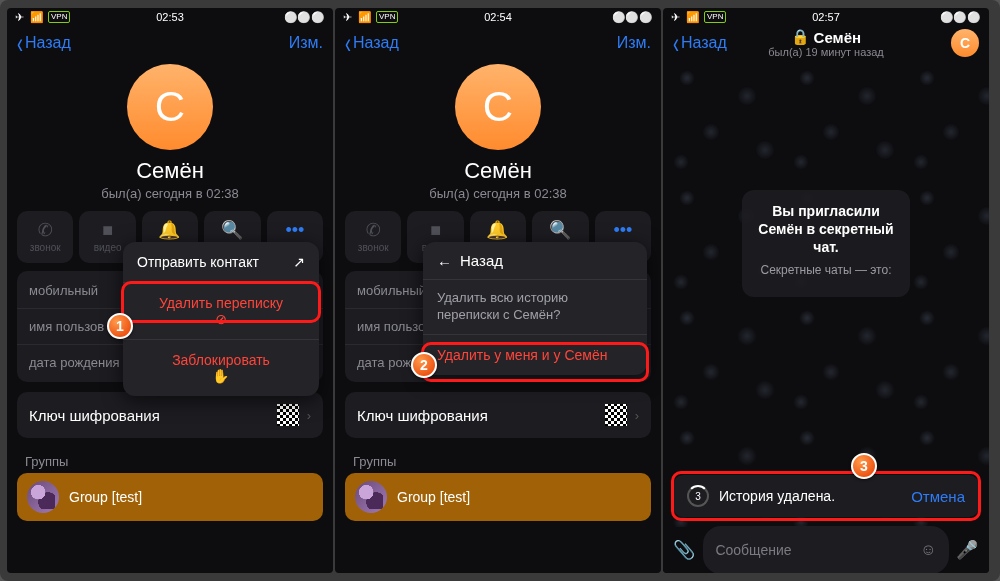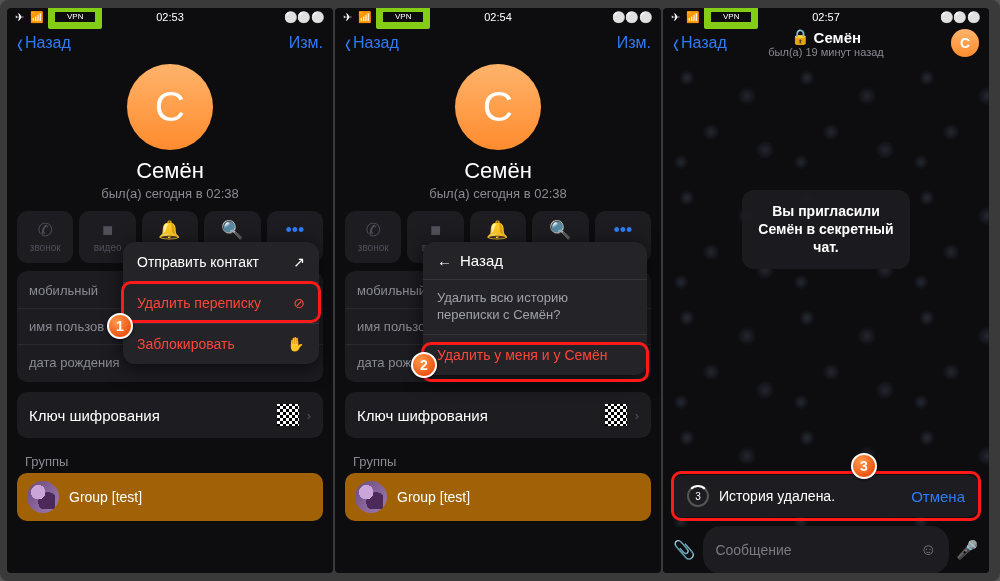--- a/index.html
+++ b/index.html
@@ -37,21 +37,21 @@
     display: flex;
     align-items: center;
     color: #fff;
     font-size: 11px;
     padding: 0 8px;
     justify-content: space-between;
   }
   .status .left { display:flex; gap:4px; align-items:center;}
   .status .center { position:absolute; left:50%; transform:translateX(-50%);}
   .status .right { display:flex; gap:4px; align-items:center;}
-  .vpn-box { border:7px solid #84cc16; border-radius:2px; padding:0 12px; font-size:8px; line-height:10px;}
+  .vpn-box { border:1px solid #84cc16; border-radius:2px; padding:0 2px; font-size:8px; line-height:10px;}
   
   .nav {
     height: 34px;
     display:flex;
     align-items:center;
     justify-content:space-between;
     padding: 0 10px;
     color:#2e7cf6;
     font-size:16px;
     position: relative;
@@ -121,21 +121,21 @@
     background:#232328; border-radius:12px; width:196px;
     overflow:hidden; box-shadow:0 4px 20px rgba(0,0,0,.6);
     z-index:5;
   }
   .popup .item {
     padding:12px 14px; color:#fff; font-size:14px;
     display:flex; justify-content:space-between; align-items:center;
     border-bottom:1px solid #34343a;
   }
   .popup .item:last-child{border:none;}
-  .popup .item.red { color:#ff453a;}
+  .popup .item.red { color:#ff453a;flex-direction:column;}
   .popup .item .pic { font-size:14px;}
   
   .popup2 {
     position:absolute; right:14px; top:234px;
     background:#232328; border-radius:12px; width:224px;
     overflow:hidden; box-shadow:0 4px 20px rgba(0,0,0,.6);
     z-index:5;
   }
   .popup2 .hdr {
     padding:10px 14px; color:#fff; font-size:15px;
@@ -395,20 +395,21 @@
           </div>
       <div class="t2">был(а) 19 минут назад</div>
     </div>
     <div class="avatar-sm">C</div>
   </div>
 
   <div class="chat-bg">
     <div class="snow"></div>
     <div class="secret-card">
       <div class="h">Вы пригласили Семён в секретный чат.</div>
+      <div class="sub">Секретные чаты — это:</div>
     </div>
   </div>
 
   <div class="toast">
     <div class="spin">3</div>
     <div class="msg">История удалена.</div>
     <div class="undo">Отмена</div>
   </div>
   <div class="hl" style="bottom:52px;left:8px;right:8px;height:50px;"></div>
   <div class="badge" style="bottom:94px;right:112px;">3</div>

